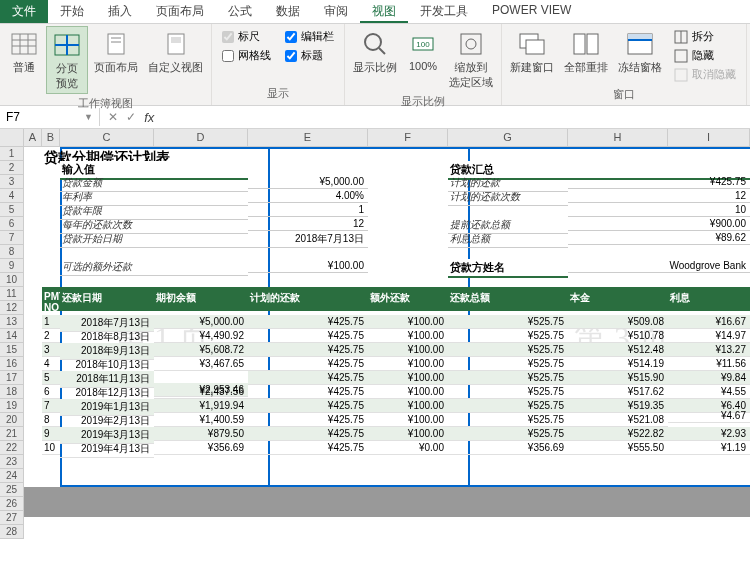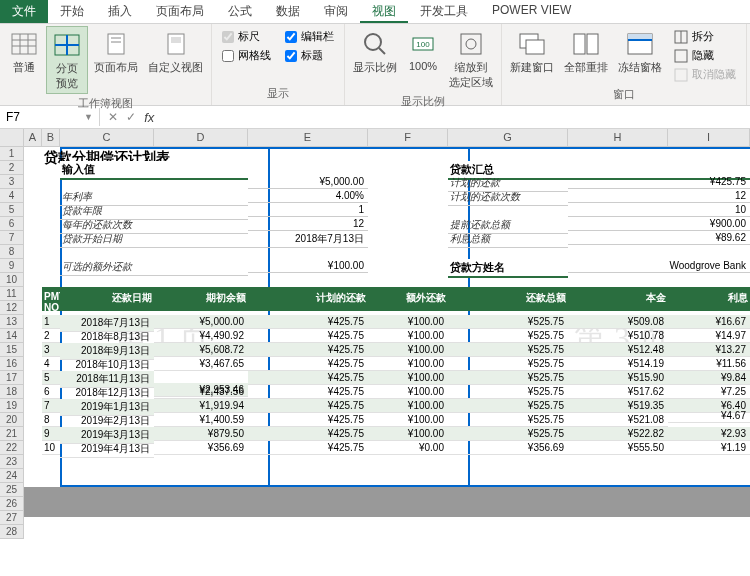--- a/index.html
+++ b/index.html
@@ -31,21 +31,21 @@
 .col-h { text-align: center; border-right: 1px solid #ccc; font-size: 11px; color: #555; padding-top: 2px; }
 .rows { display: flex; }
 .row-headers { width: 24px; background: #e8e8e8; }
 .row-h { height: 14px; text-align: center; border-bottom: 1px solid #ccc; border-right: 1px solid #ccc; font-size: 10px; color: #555; line-height: 14px; }
 .cells { position: relative; flex: 1; }
 .sheet-area { position: relative; width: 726px; }
 .title-cell { position: absolute; left: 18px; top: 0; font-weight: bold; font-size: 14px; padding: 2px; }
 .section-h { position: absolute; background: #fff; font-weight: bold; font-size: 11px; border-bottom: 2px solid #2a6e3f; padding: 1px 2px; }
 .label-cell { position: absolute; font-size: 10px; font-style: italic; color: #333; border-bottom: 1px solid #ccc; padding: 1px 2px; }
 .val-cell { position: absolute; font-size: 10px; text-align: right; border-bottom: 1px solid #ccc; padding: 1px 4px 1px 2px; }
-.table-header { position: absolute; background: #2a6e3f; color: #fff; font-size: 10px; font-weight: bold; padding: 4px 2px; text-align: right; }
+.table-header { position: absolute; background: #2a6e3f; color: #fff; font-size: 10px; font-weight: bold; padding: 4px 2px; text-align: left; }
 .table-header.left { text-align: left; }
 .data-cell { position: absolute; font-size: 10px; text-align: right; border-bottom: 1px solid #e0e0e0; padding: 1px 4px 1px 2px; }
 .data-cell.alt { background: #e8f0e8; }
 .page-break-v { position: absolute; width: 2px; background: #0066cc; top: 0; bottom: 0; }
 .page-break-h { position: absolute; height: 2px; background: #0066cc; left: 0; right: 0; }
 .page-watermark { position: absolute; font-size: 32px; color: #ccc; opacity: 0.5; pointer-events: none; font-family: SimSun; }
 .dark-area { position: absolute; background: #999; }
 svg { display: block; }
 </style>
 </head>
@@ -288,20 +288,21 @@
         <div class="page-break-v" style="left:244px;top:0;height:340px"></div>
         <div class="page-break-v" style="left:444px;top:0;height:340px"></div>
         <div class="page-break-h" style="top:0;left:36px;width:690px"></div>
         <div class="page-break-h" style="top:338px;left:36px;width:690px"></div>
         <div class="page-watermark" style="left:90px;top:170px">第 1 页</div>
         <div class="page-watermark" style="left:550px;top:170px">第 3 页</div>
         <div class="dark-area" style="left:0;top:340px;width:726px;height:30px"></div>
         <div class="title-cell">贷款分期偿还计划表</div>
       <div class="section-h" style="left:36px;top:14px;width:188px;">输入值</div>
           <div class="section-h" style="left:424px;top:14px;width:302px;">贷款汇总</div>
+          <div class="label-cell" style="left:36px;top:28px;width:188px;">贷款金额</div>
           <div class="val-cell" style="left:224px;top:28px;width:120px;">¥5,000.00</div>
           <div class="label-cell" style="left:36px;top:42px;width:188px;">年利率</div>
           <div class="val-cell" style="left:224px;top:42px;width:120px;">4.00%</div>
           <div class="label-cell" style="left:36px;top:56px;width:188px;">贷款年限</div>
           <div class="val-cell" style="left:224px;top:56px;width:120px;">1</div>
           <div class="label-cell" style="left:36px;top:70px;width:188px;">每年的还款次数</div>
           <div class="val-cell" style="left:224px;top:70px;width:120px;">12</div>
           <div class="label-cell" style="left:36px;top:84px;width:188px;">贷款开始日期</div>
           <div class="val-cell" style="left:224px;top:84px;width:120px;">2018年7月13日</div>
           <div class="label-cell" style="left:36px;top:112px;width:188px;">可选的额外还款</div>
@@ -365,21 +366,21 @@
           <div class="data-cell alt" style="left:424px;top:224px;width:120px;">¥525.75</div>
           <div class="data-cell alt" style="left:544px;top:224px;width:100px;">¥515.90</div>
           <div class="data-cell alt" style="left:644px;top:224px;width:82px;">¥9.84</div>
           <div class="data-cell" style="left:18px;top:238px;width:18px;text-align:left">6</div>
           <div class="data-cell" style="left:36px;top:238px;width:94px;">2018年12月13日</div>
           <div class="data-cell" style="left:130px;top:238px;width:94px;">¥2,437.56</div>
           <div class="data-cell" style="left:224px;top:238px;width:120px;">¥425.75</div>
           <div class="data-cell" style="left:344px;top:238px;width:80px;">¥100.00</div>
           <div class="data-cell" style="left:424px;top:238px;width:120px;">¥525.75</div>
           <div class="data-cell" style="left:544px;top:238px;width:100px;">¥517.62</div>
-          <div class="data-cell" style="left:644px;top:238px;width:82px;">¥7.25</div>
+          <div class="data-cell" style="left:644px;top:238px;width:82px;">¥4.55</div>
           <div class="data-cell alt" style="left:18px;top:252px;width:18px;text-align:left">7</div>
           <div class="data-cell alt" style="left:36px;top:252px;width:94px;">2019年1月13日</div>
           <div class="data-cell alt" style="left:130px;top:252px;width:94px;">¥1,919.94</div>
           <div class="data-cell alt" style="left:224px;top:252px;width:120px;">¥425.75</div>
           <div class="data-cell alt" style="left:344px;top:252px;width:80px;">¥100.00</div>
           <div class="data-cell alt" style="left:424px;top:252px;width:120px;">¥525.75</div>
           <div class="data-cell alt" style="left:544px;top:252px;width:100px;">¥519.35</div>
           <div class="data-cell alt" style="left:644px;top:252px;width:82px;">¥6.40</div>
           <div class="data-cell" style="left:18px;top:266px;width:18px;text-align:left">8</div>
           <div class="data-cell" style="left:36px;top:266px;width:94px;">2019年2月13日</div>

